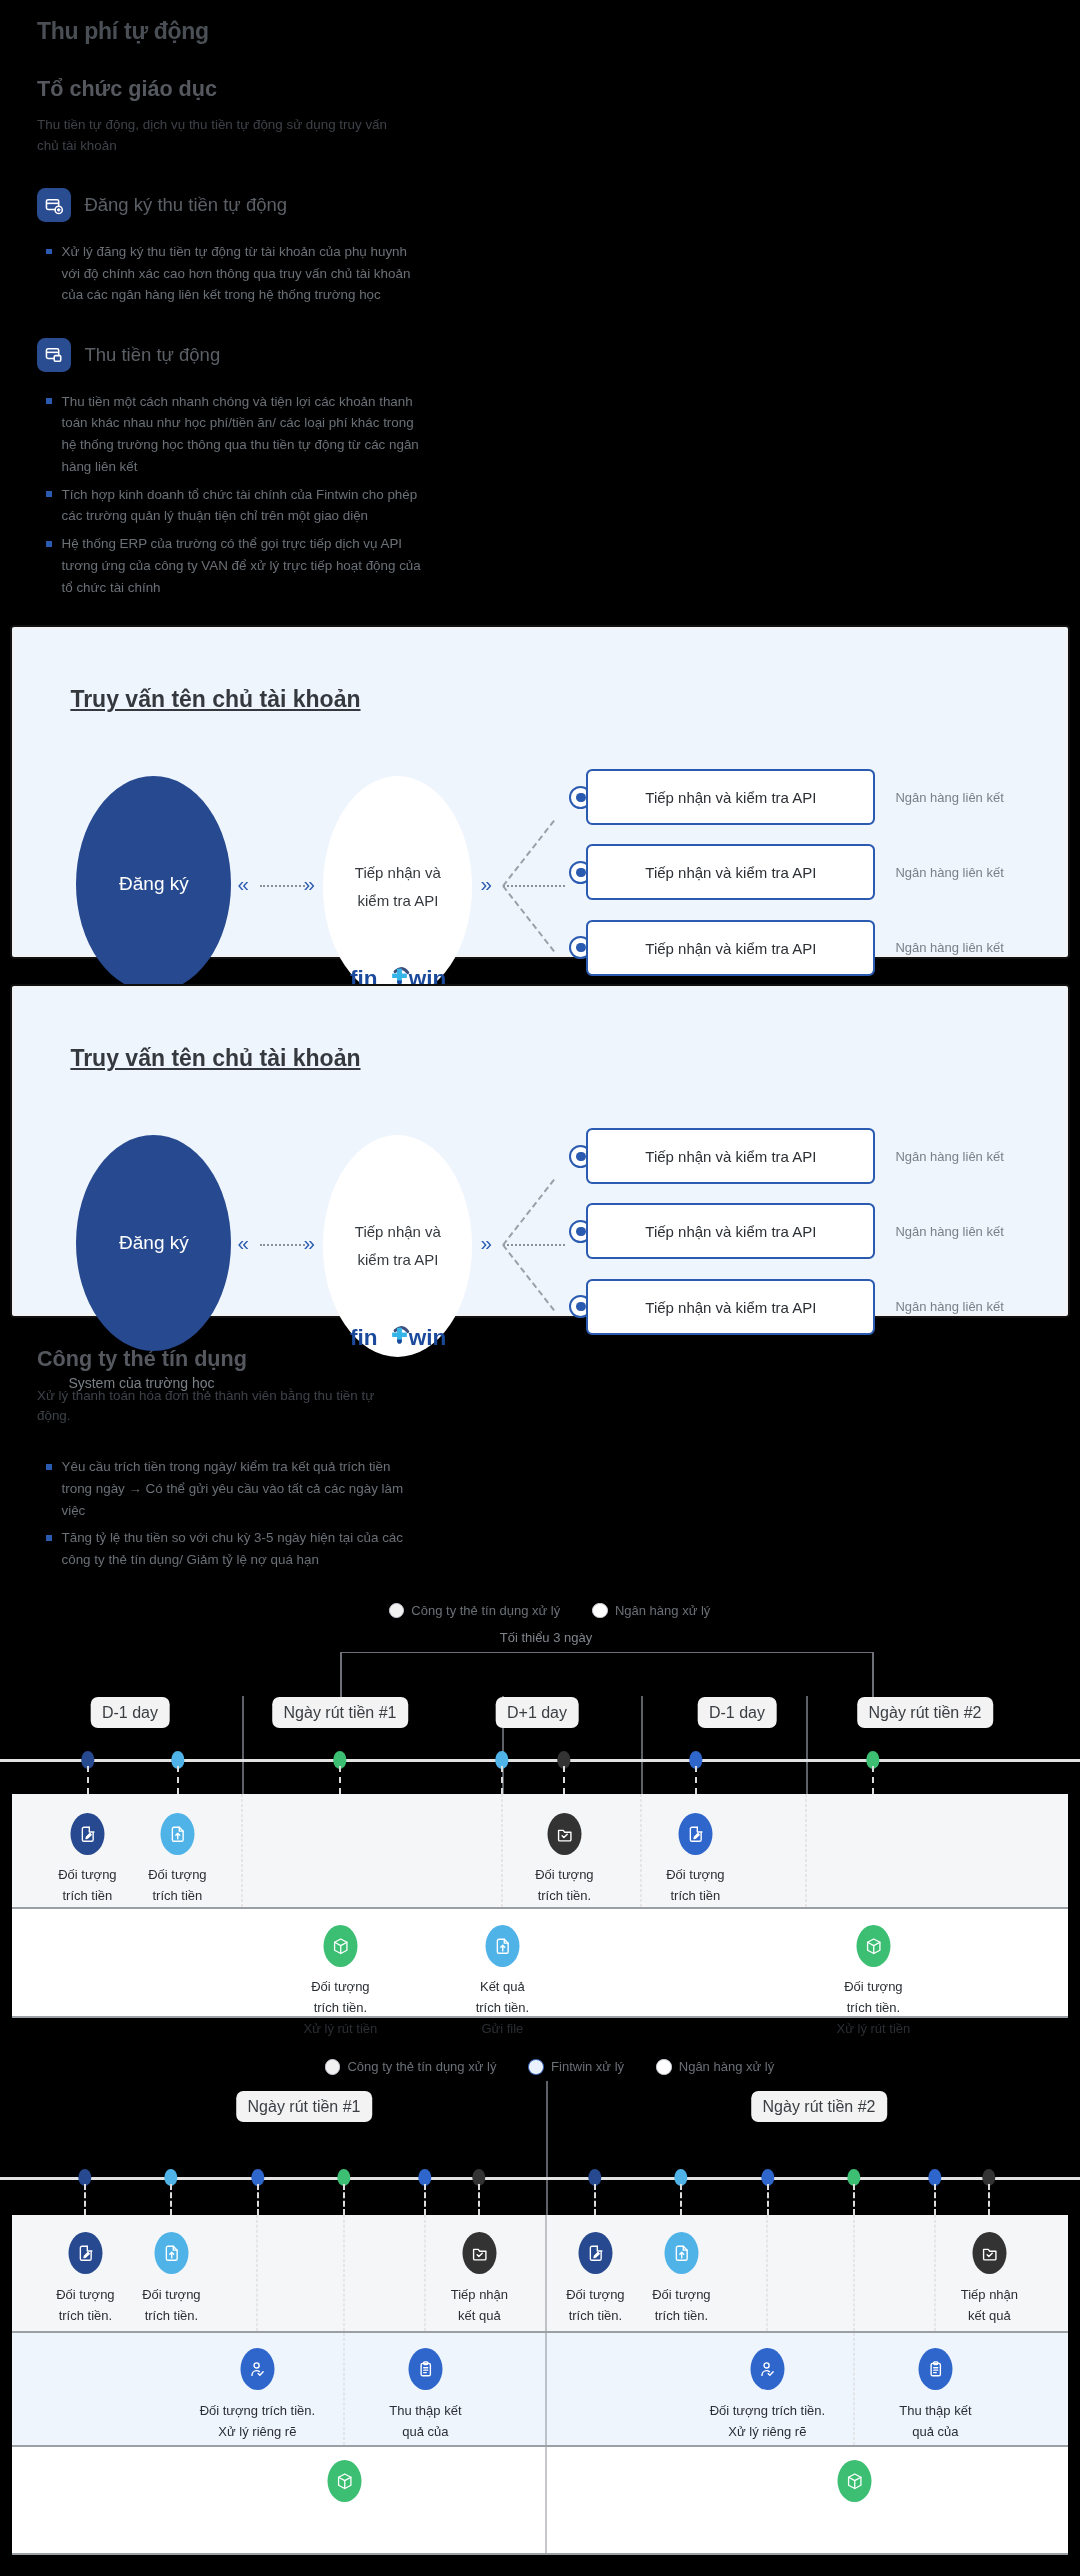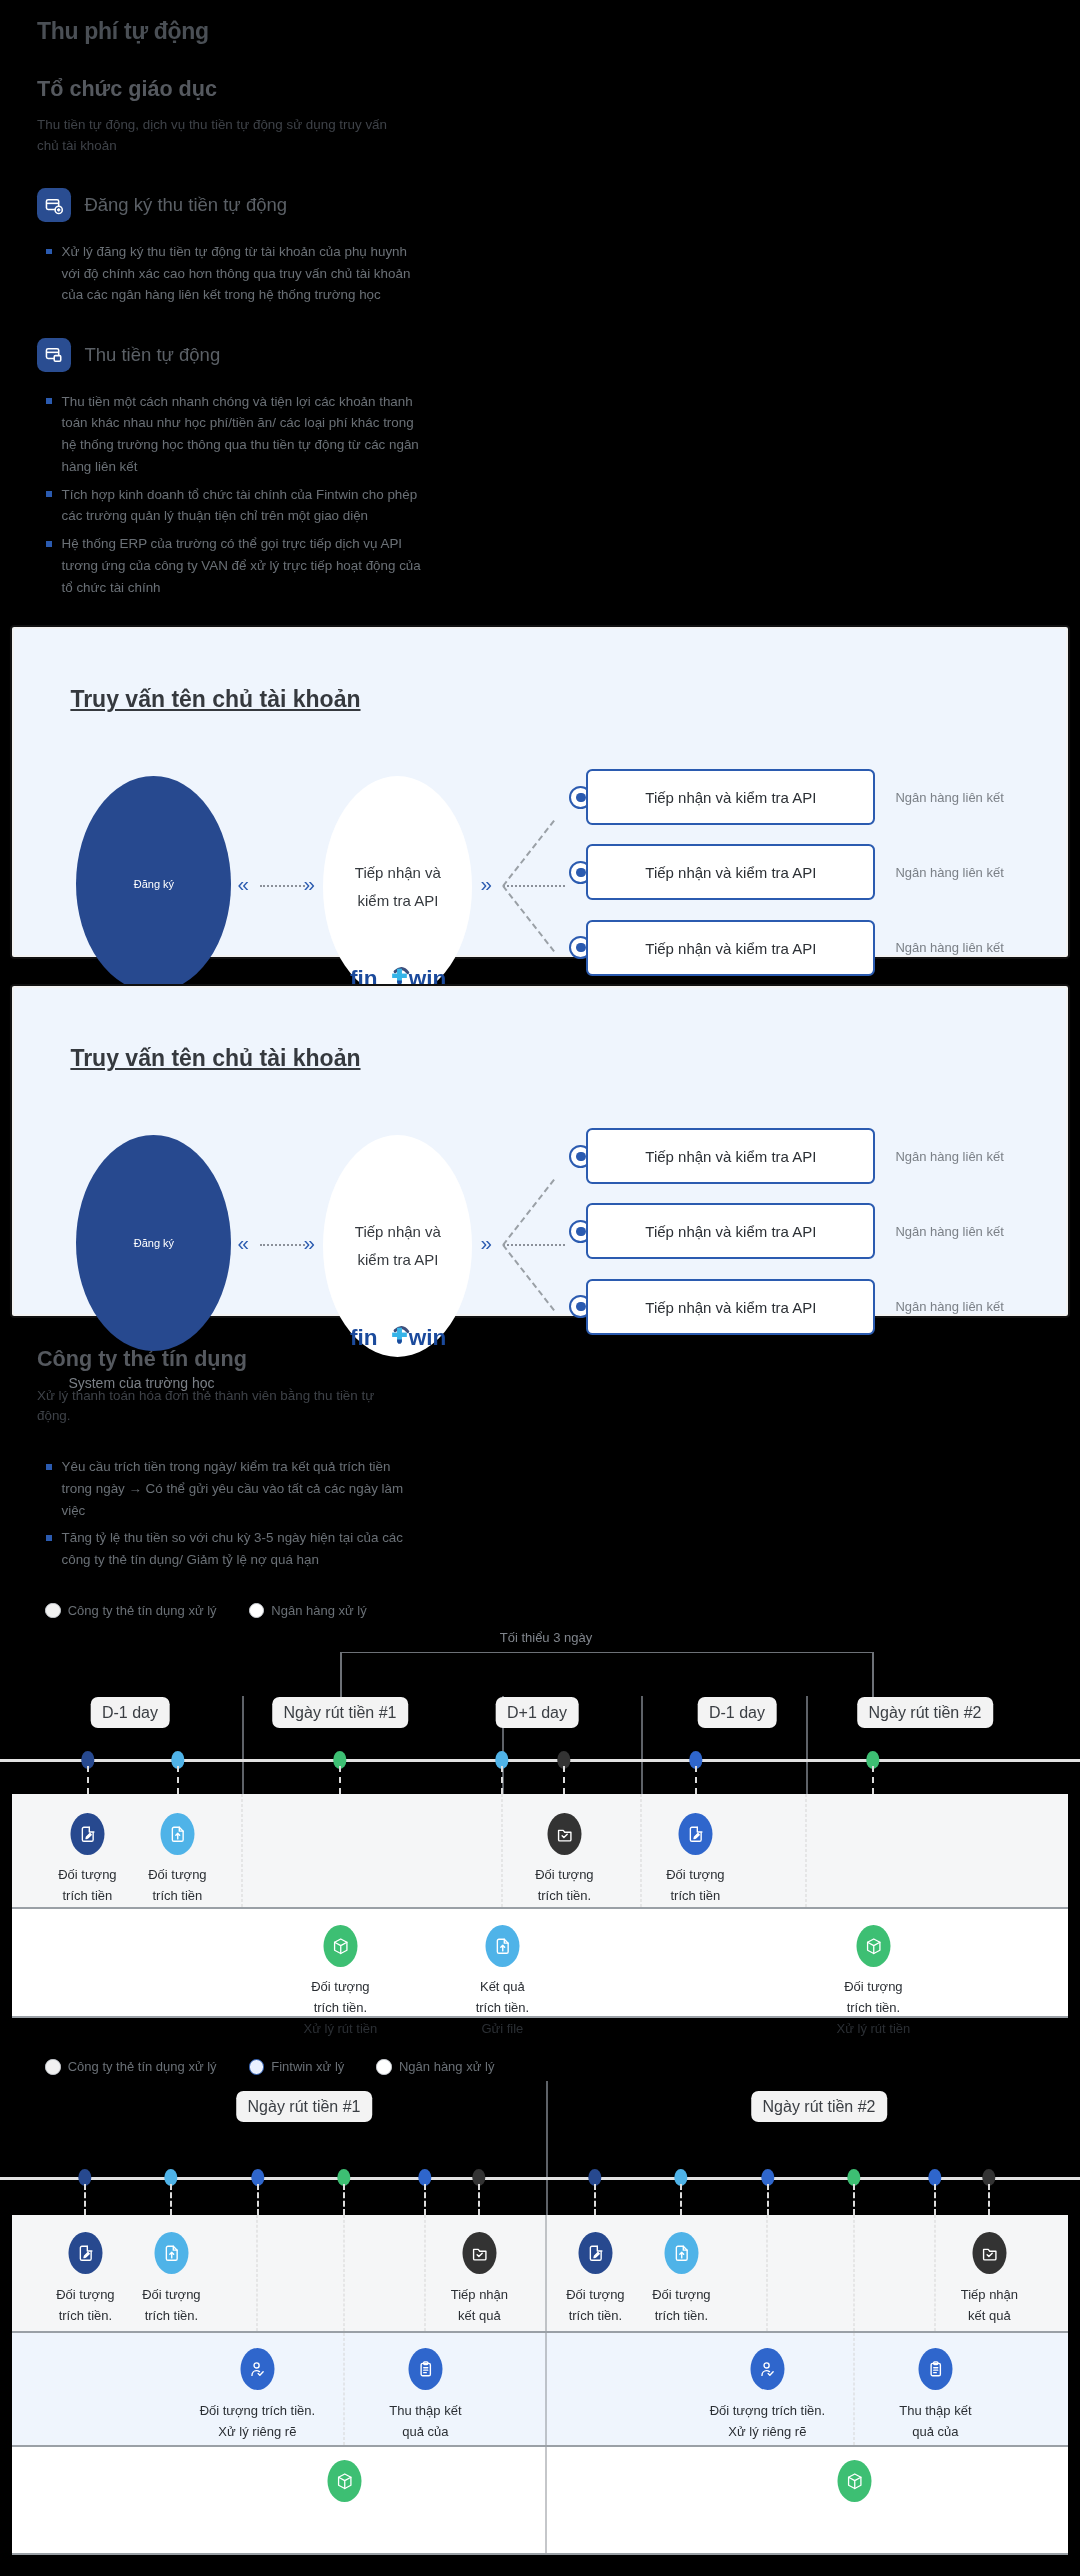--- a/index.html
+++ b/index.html
@@ -28,21 +28,21 @@
   .panel-wrap { padding:0 12.4px; margin-top:29px; }
   .panel {
     background:#eff5fd; border:2.6px solid #f3f3f3; border-radius:2.1px;
     position:relative; height:330px; width:1056px; box-shadow:0 0 0 2.1px #111;
   }
   .panel .p-title { position:absolute; left:56px; top:57px; font-size:23px; font-weight:700; color:#35393e;text-decoration:underline; }
   .ellipse-blue {
     position:absolute; left:62px; top:147px; width:155px; height:216px;
     background:#27498f; border-radius:50%;
     display:flex;align-items:center;justify-content:center;
-    color:#fff; font-size:11px;
+    color:#fff; font-size:19px;
   }
   .sys-label { position:absolute; left:54px; top:387px; font-size:14px; color:#7b8087; }
   .ellipse-white {
     position:absolute; left:309px; top:147px; width:149px; height:222px;
     background:#fff; border-radius:50%;
     display:flex;flex-direction:column;align-items:center;justify-content:center;
     color:#35393e; font-size:15px; line-height:1.85; text-align:center;
   }
   .fintwin { position:absolute; left:333px; top:330px; width:103px; height:36px;
              display:flex;align-items:center;justify-content:center;}
@@ -59,21 +59,21 @@
   .node {
     position:absolute; width:23px;height:23px;border-radius:50%;
     background:#fff;border:2.1px solid #2b5bb0;
     display:flex;align-items:center;justify-content:center;
   }
   .node i { width:9.3px;height:9.3px;border-radius:50%;background:#2b5bb0;display:block;}
   .bank-label { position:absolute; font-size:13px; color:#7b8087; }
   .branch { position:absolute; border-top:2.1px dashed #9aa0a6; transform-origin:left center; height:0;}
 
   
-  .legend { display:flex; gap:32px; padding-left:45px; margin-top:31px; align-items:flex-start;}
+  .legend { display:flex; gap:32px; padding-left:18px; margin-top:31px; align-items:flex-start;justify-content:center;}
   .lg { display:flex; gap:7.2px; align-items:flex-start; }
   .lg .dot { width:15.5px;height:15.5px;border-radius:50%;flex:0 0 auto;margin-top:1px;}
   .lg .txt { font-size:13px;color:#6a7076; line-height:1.35; }
 
   .tl { position:relative; width:1081px; }
   .axisband { position:relative; height:175px; }
   .vline { position:absolute; top:0; width:1.5px; background:#5e6268; }
   .bracket { position:absolute; border-top:1.5px solid #6d7177; height:0;}
   .brk-v { position:absolute; width:1.5px; background:#6d7177; }
   .brk-label { position:absolute; font-size:13px; color:#80858c; }

